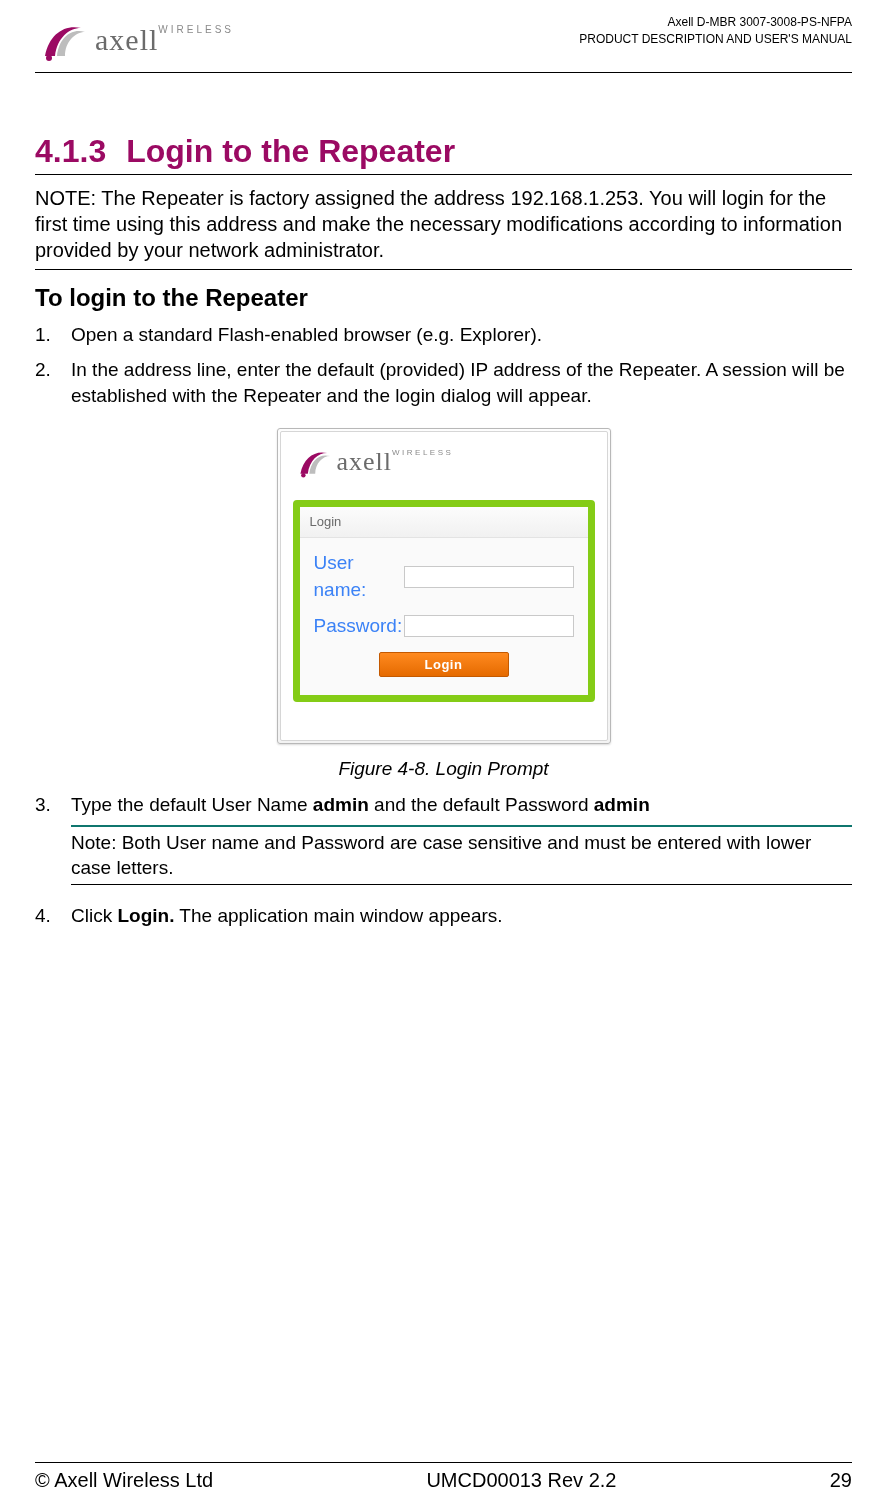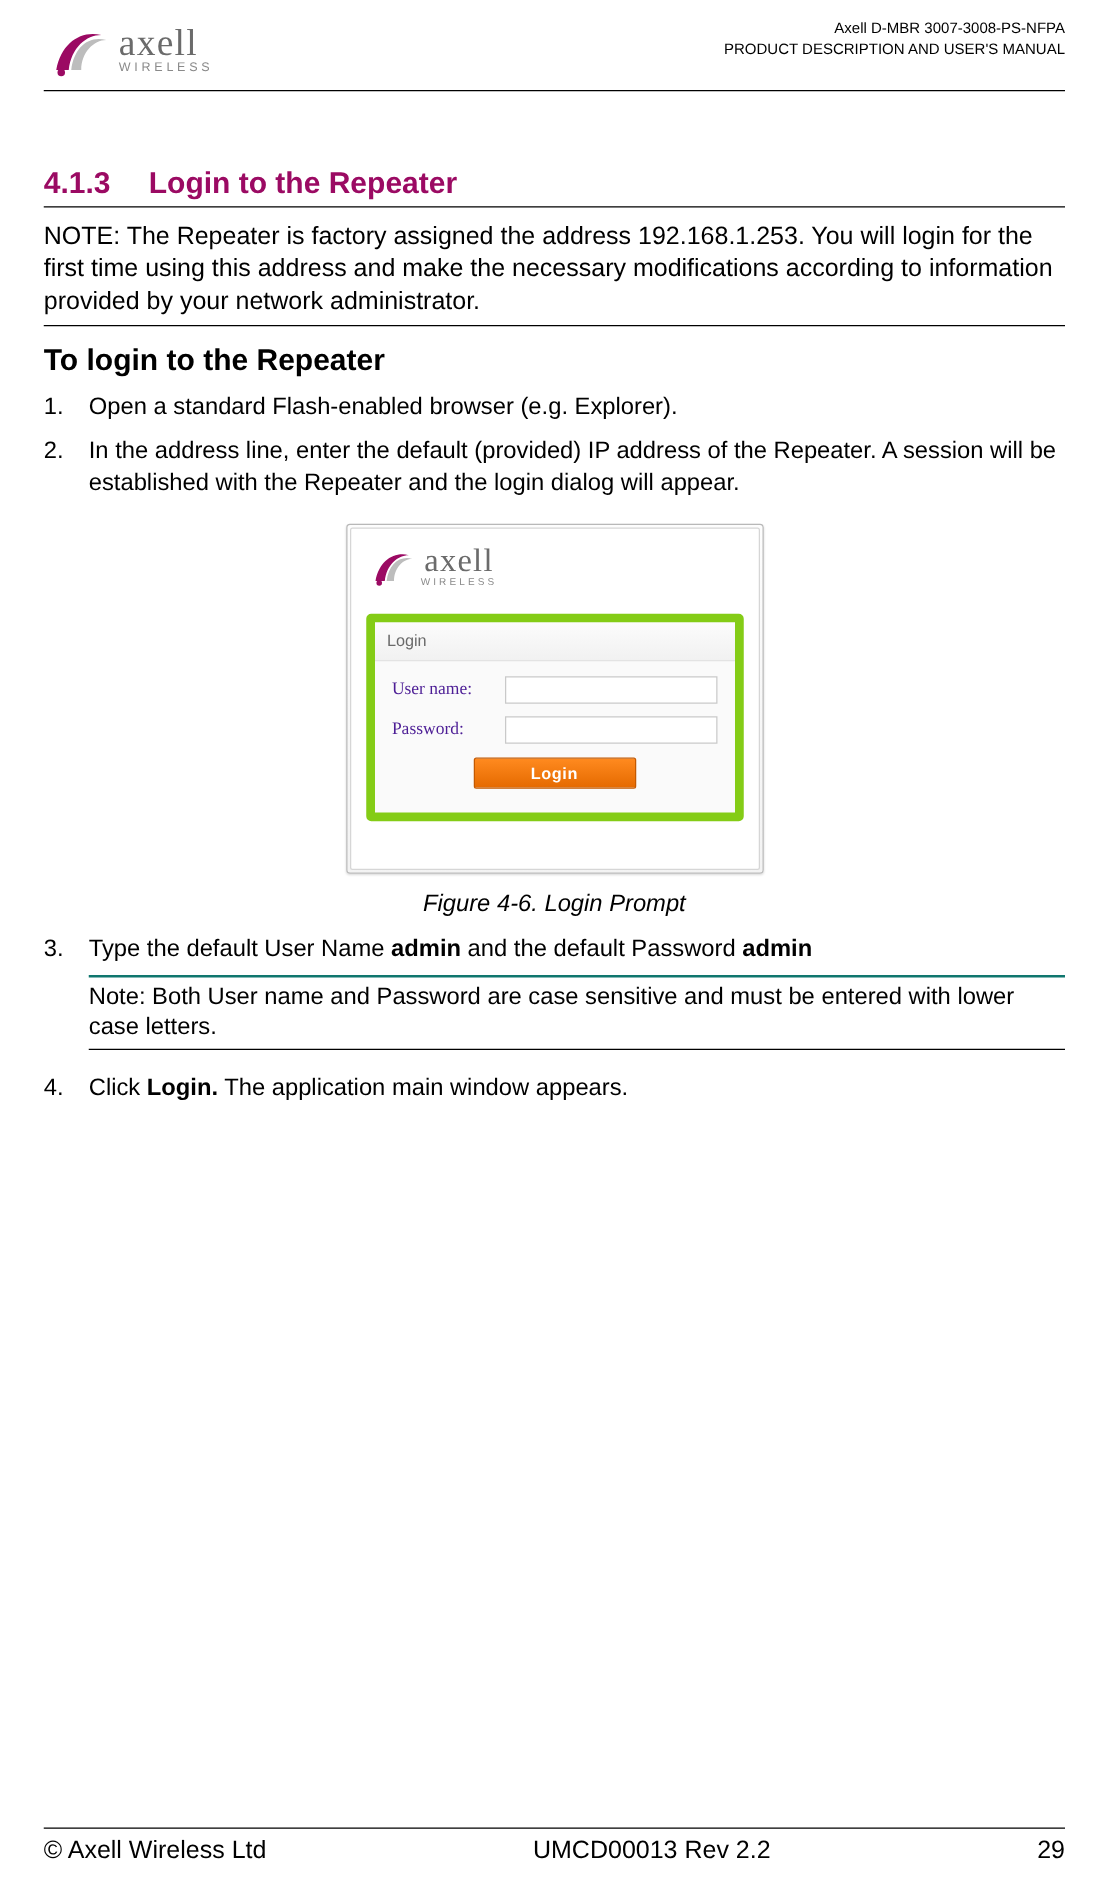--- a/index.html
+++ b/index.html
@@ -27,21 +27,21 @@
     }
     .logo {
       display: flex;
       align-items: center;
       gap: 6px;
       padding-top: 6px;
     }
     .logo-mark svg { display: block; }
     .logo-text {
       display: flex;
-      flex-direction: column;
+      flex-direction: row;
       line-height: 1;
     }
     .logo-text .big {
       font-size: 30px;
       font-weight: 400;
       letter-spacing: 1px;
       color: #6b6b6b;
       font-family: Georgia, 'Times New Roman', serif;
     }
     .logo-text .small {
@@ -56,21 +56,21 @@
       line-height: 1.4;
       padding-top: 4px;
     }
     
     .section-heading {
       display: flex;
       align-items: baseline;
       gap: 20px;
       color: #9b0a63;
       font-weight: 700;
-      font-size: 24px;
+      font-size: 32px;
       border-bottom: 1px solid #000;
       padding-bottom: 4px;
       margin-bottom: 6px;
     }
     .section-heading .num { min-width: 64px; }
     
     .note-block {
       font-size: 20px;
       line-height: 1.3;
       border-bottom: 1px solid #000;
@@ -151,24 +151,23 @@
     .login-form {
       padding: 12px 14px 18px 14px;
     }
     .form-row {
       display: flex;
       align-items: center;
       margin-bottom: 10px;
     }
     .form-row label {
       width: 90px;
-      font-size: 14px;
-      color: #4c1d95;
+      font-size: 19px;
+      color: #3b82f6;
       text-align: left;
-      font-family: Liberation Serif, serif;
     }
     .form-row input {
       flex: 1;
       height: 22px;
       border: 1px solid #c9c9c9;
       background: #fff;
       padding: 0 4px;
       font-size: 12px;
     }
     .login-btn-row {
@@ -280,21 +279,21 @@
                 <label>Password:</label>
                 <input type="password" value="" style="">
               </div>
               <div class="login-btn-row">
                 <button class="login-btn">Login</button>
               </div>
             </div>
           </div>
         </div>
       </div>
-      <div class="figure-caption">Figure 4-6. Login Prompt</div>
+      <div class="figure-caption">Figure 4-8. Login Prompt</div>
     </div>
 
     <div class="step">
       <div class="n">3.</div>
       <div class="t">
         <span>Type the default User Name </span><span class="bold">admin</span><span> and the default Password </span><span class="bold">admin</span>
         <div class="inner-note">Note: Both User name and Password are case sensitive and must be entered with lower case letters.</div>
       </div>
     </div>
 

